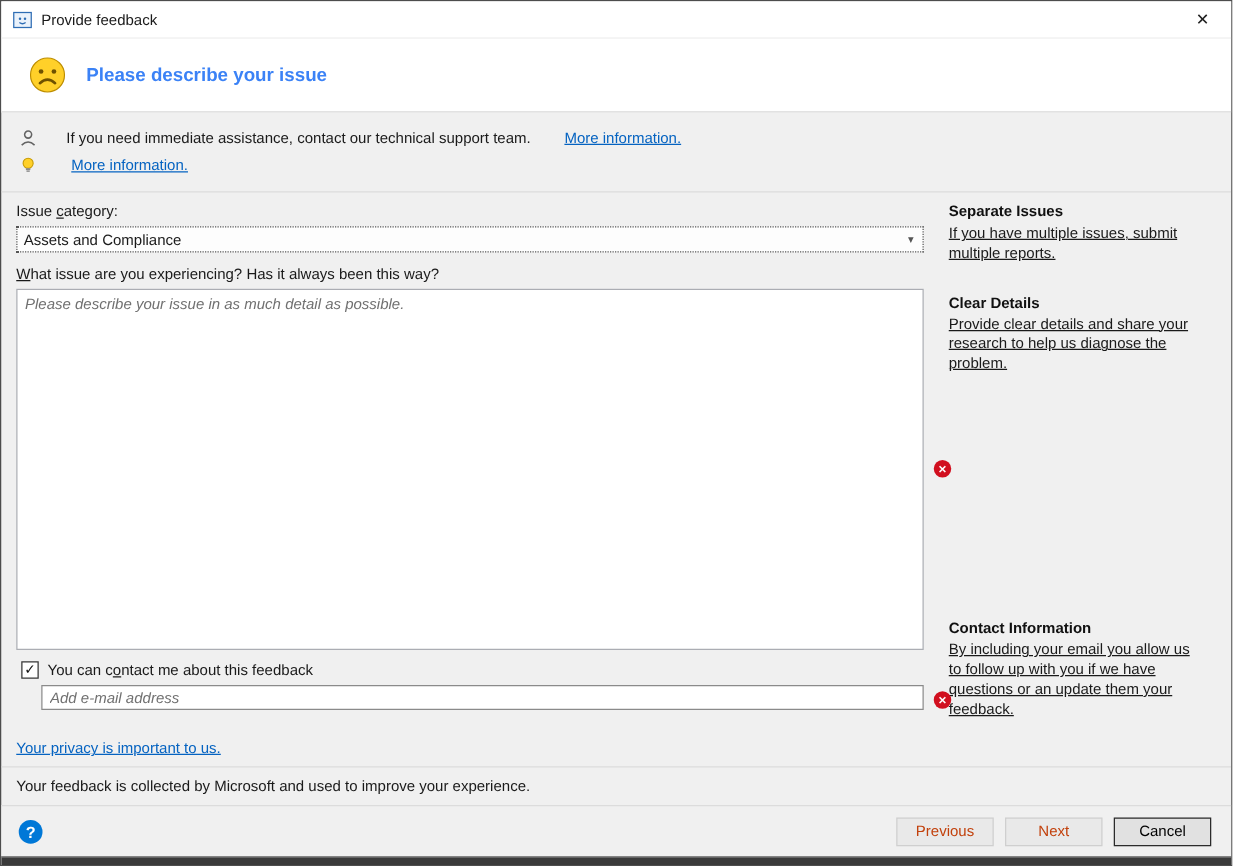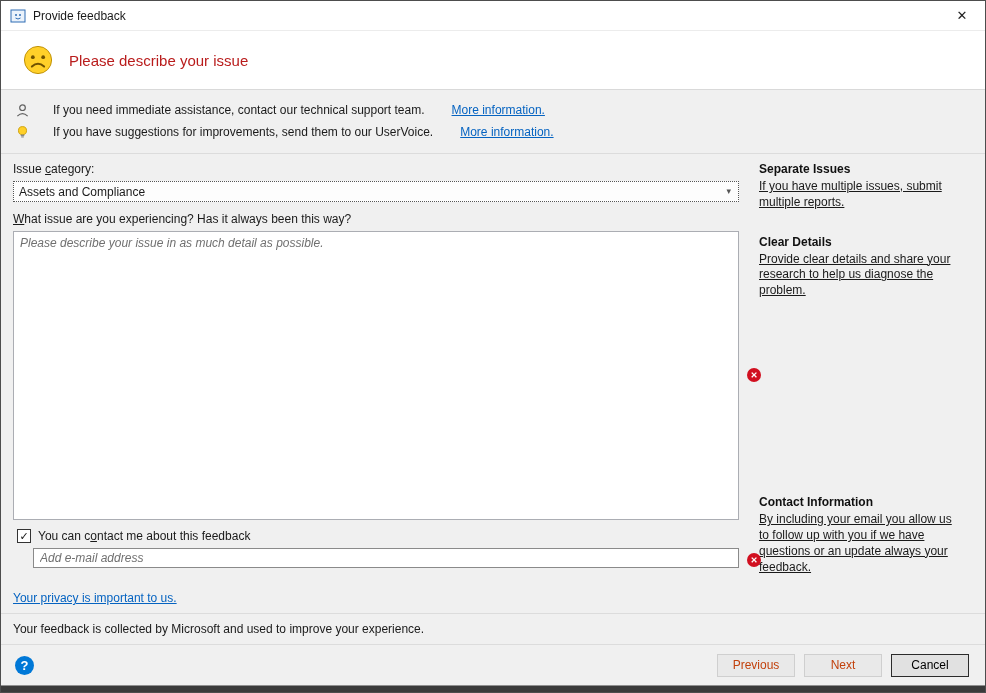--- a/index.html
+++ b/index.html
@@ -17,21 +17,21 @@
   .titlebar{flex:0 0 auto;height:30px;background:#fff;display:flex;align-items:center;
     padding-left:9px;border-bottom:1px solid #ececec;}
   .app-icon{width:16px;height:16px;display:inline-flex;}
   .title-text{margin-left:7px;}
   .close-btn{margin-left:auto;width:46px;height:29px;background:transparent;border:none;
     font-size:13px;color:#222;cursor:pointer;font-family:"Liberation Sans",sans-serif;}
   
   .header{flex:0 0 auto;height:59px;background:#fff;display:flex;align-items:center;
     padding:0 22px;border-bottom:1px solid #d9d9d9;}
   .sad-face{width:30px;height:30px;display:inline-flex;}
-  .header h1{font-size:15px;font-weight:normal;margin:0 0 0 16px;color:#b91c1c;}
+  .header h1{font-size:15px;font-weight:bold;margin:0 0 0 16px;color:#3b82f6;}
   
   .bodyarea{flex:1;display:flex;flex-direction:column;min-height:0;overflow:hidden;}
   .notices{flex:0 0 auto;padding:9px 0 10px 14px;border-bottom:1px solid #dcdcdc;}
   .notice{display:flex;align-items:center;height:22px;gap:23px;}
   .notice-icon{width:15px;height:15px;display:inline-flex;flex:0 0 auto;}
   a.link{color:#0563c1;text-decoration:underline;cursor:pointer;margin-left:4px;}
   
   .content{position:relative;display:flex;padding:8px 12px 0 12px;flex:0 0 auto;}
   .form-col{width:726px;flex:0 0 auto;}
   .field-label{height:15px;margin-bottom:4px;}
@@ -122,21 +122,20 @@
         <a class="link">More information.</a>
       </div>
       <div class="notice">
         <span class="notice-icon">
           <svg viewBox="0 0 16 16" width="15" height="15">
             <circle cx="8" cy="6" r="4.3" fill="#ffd029" stroke="#c79a00" stroke-width="0.9"></circle>
             <rect x="6.1" y="10.2" width="3.8" height="1.6" fill="#8a8a8a"></rect>
             <rect x="6.6" y="12.1" width="2.8" height="1.2" fill="#8a8a8a"></rect>
           </svg>
         </span>
-        <span class="notice-text">If you have suggestions for improvements, send them to our UserVoice.</span>
         <a class="link">More information.</a>
       </div>
     </div>
 
     <div class="content">
       <div class="form-col">
 
         <div class="field-label"><span>Issue </span><span class="accel">c</span><span>ategory:</span></div>
 
         <div class="combobox">
@@ -162,21 +161,21 @@
         <div class="tip">
           <div class="tip-title">Separate Issues</div>
           <div class="tip-body">If you have multiple issues, submit multiple reports.</div>
         </div>
         <div class="tip">
           <div class="tip-title">Clear Details</div>
           <div class="tip-body">Provide clear details and share your research to help us diagnose the problem.</div>
         </div>
         <div class="tip contact-tip">
           <div class="tip-title">Contact Information</div>
-          <div class="tip-body">By including your email you allow us to follow up with you if we have questions or an update always your feedback.</div>
+          <div class="tip-body">By including your email you allow us to follow up with you if we have questions or an update them your feedback.</div>
         </div>
       </div>
 
       <span class="error-icon err1">✕</span>
       <span class="error-icon err2">✕</span>
     </div>
 
     <a class="privacy-link">Your privacy is important to us.</a>
     <div class="hr"></div>
     <div class="disclaimer">Your feedback is collected by Microsoft and used to improve your experience.</div>

